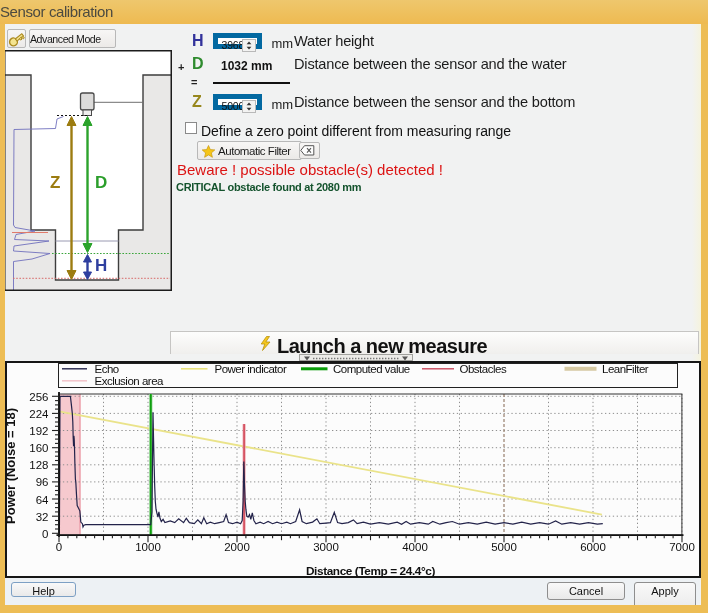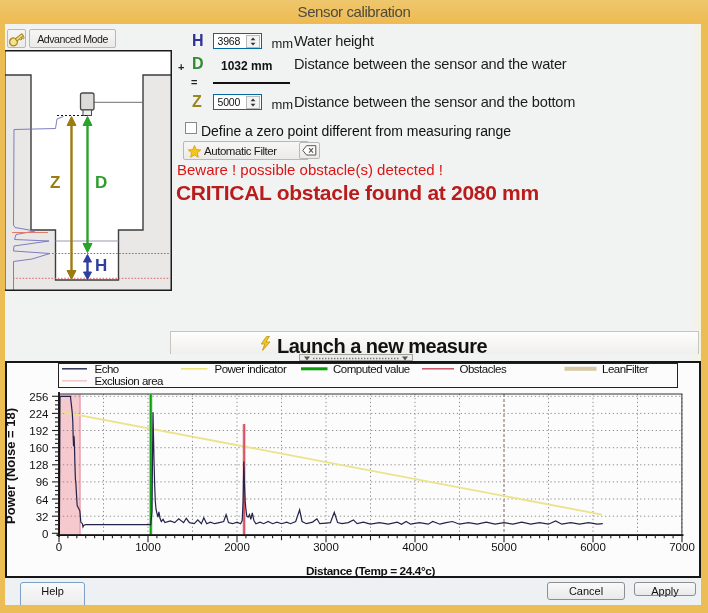--- a/index.html
+++ b/index.html
@@ -1,22 +1,22 @@
 <!DOCTYPE html>
 <html><head><meta charset="utf-8"><style>
 *{margin:0;padding:0;box-sizing:border-box}
 html,body{width:708px;height:613px;overflow:hidden}
 body{font-family:"Liberation Sans",sans-serif;position:relative;background:#f1f2f2}
 .abs{position:absolute}
 #frame{position:absolute;inset:0;border:solid #edbd55;border-width:24px 7px 8px 5px;pointer-events:none;z-index:50}
-#title{position:absolute;top:0;left:0;width:708px;height:24px;background:linear-gradient(#eec76d,#eeba51);z-index:51;text-align:center;font-size:15px;color:#4c4a40;line-height:24px;letter-spacing:-0.4px}
-.btn{position:absolute;background:linear-gradient(#f7f6f5,#eceae8);border:1px solid #b8b8b8;border-radius:2px;font-size:11.5px;color:#1a1a1a;text-align:center;letter-spacing:-0.45px}
+#title{position:absolute;top:0;left:0;width:708px;height:24px;background:linear-gradient(#eec76d,#eeba51);z-index:51;font-size:15px;color:#4c4a40;line-height:24px;letter-spacing:-0.4px}
+.btn{position:absolute;background:linear-gradient(#f7f6f5,#eceae8);border:1px solid #b8b8b8;border-radius:2px;font-size:11.5px;color:#1a1a1a;text-align:left;letter-spacing:-0.45px}
 #keybtn{left:7px;top:29px;width:19px;height:19px}
 #advbtn{left:29px;top:29px;width:87px;height:19px;line-height:18px;font-size:10.6px}
-.spin{position:absolute;width:49px;height:16px;background:#fff;border:1px solid #0369a1;font-size:10.5px;color:#111;line-height:15px;padding-left:4px;letter-spacing:-0.2px}
+.spin{position:absolute;width:49px;height:16px;background:#fff;border:5px solid #0369a1;font-size:10.5px;color:#111;line-height:15px;padding-left:4px;letter-spacing:-0.2px}
 .spinner{position:absolute;right:1px;top:1px;width:14px;height:13px;border:1px solid #b9b9b9;background:#f3f3f2}
 .lab{position:absolute;font-size:14.6px;color:#1c1c1c;white-space:nowrap;letter-spacing:-0.2px}
 .mm{position:absolute;font-size:13px;color:#222}
 .bigletter{position:absolute;font-size:16px;font-weight:bold}
 #launchbar{left:170px;top:331px;width:529px;height:23px;background:linear-gradient(#fdfdfc,#f0efed);border:1px solid #c6c5c3;border-bottom:none}
 #launchbar2{left:528px;top:331px;width:171px;height:23px;background:linear-gradient(#fdfdfc,#f0efed);border:1px solid #c6c5c3;border-bottom:none}
 #splitter{left:299px;top:354px;width:114px;height:7px;border:1px solid #a0a09c;background:#eceBe8;font-size:0}
 #chartpanel{left:4.5px;top:361px;width:696px;height:217px;background:#fcfcfc;border:2px solid #161616}
 #bottomstrip{left:5px;top:578px;width:695px;height:27px;background:#edf1f4}
 .wbtn{position:absolute;border:1px solid #8e8e8e;border-radius:3px;background:linear-gradient(#f9f9f9,#e9e9e9);font-size:11px;color:#111;text-align:center;line-height:17px}
@@ -95,35 +95,35 @@
         <polygon points="6,1.5 8.4,4.2 3.6,4.2" fill="#333"></polygon>
         <polygon points="6,9.5 8.4,6.8 3.6,6.8" fill="#333"></polygon>
       </svg>
     </span></div>
 <div class="mm" style="left:271.5px;top:97px">mm</div>
 <div class="lab" style="left:294px;top:93.5px">Distance between the sensor and the bottom</div>
 
 <div class="abs" style="left:185px;top:122px;width:12px;height:12px;background:#fff;border:1px solid #8a8a8a"></div>
 <div class="abs" style="left:201px;top:122.5px;font-size:14px;color:#111;letter-spacing:-0.05px">Define a zero point different from measuring range</div>
 
-<div class="btn" style="left:183px;top:141px;width:126px;height:19px;text-align:left">
+<div class="btn" style="left:197px;top:141px;width:105px;height:19px;text-align:left">
  <svg width="13" height="13" style="position:absolute;left:4px;top:3px">
       <polygon points="6.5,0.5 8.3,4.6 12.8,4.9 9.4,7.9 10.4,12.3 6.5,9.9 2.6,12.3 3.6,7.9 0.2,4.9 4.7,4.6" fill="#f5c518" stroke="#c89a10" stroke-width="0.7"></polygon>
     </svg>
  <span style="position:absolute;left:20px;top:0;line-height:18px;white-space:nowrap">Automatic Filter</span>
 </div>
 <div class="btn" style="left:299px;top:142px;width:21px;height:17px">
  <svg width="15" height="11" style="margin-top:2px" viewBox="0 0 15 11">
   <path d="M4.5,0.7 H13.8 V10 H4.5 L0.8,5.4 Z" fill="#fdfdfd" stroke="#555" stroke-width="1"></path>
   <path d="M7,3.2 L11,7.6 M11,3.2 L7,7.6" stroke="#555" stroke-width="1.1"></path>
  </svg>
 </div>
 
 <div class="abs" style="left:177px;top:160.5px;font-size:15px;font-weight:normal;color:#dc1414;white-space:nowrap">Beware ! possible obstacle(s) detected !</div>
-<div class="abs" style="left:176px;top:180.5px;font-size:21px;font-weight:bold;color:#b91c1c;letter-spacing:-0.3px;white-space:nowrap">CRITICAL obstacle found at 2080 mm</div>
+<div class="abs" style="left:176px;top:180.5px;font-size:11px;font-weight:bold;color:#14532d;letter-spacing:-0.3px;white-space:nowrap">CRITICAL obstacle found at 2080 mm</div>
 
 <div class="abs" id="launchbar2"></div>
 <div class="abs" id="launchbar"></div>
 <div class="abs" style="left:259px;top:335px;width:200px;height:17px">
  <svg width="13" height="15" style="position:absolute;left:0;top:1px" viewBox="0 0 13 15">
   <polygon points="7.5,0.5 2.2,8 5.8,8 3.5,14.5 11,6 6.8,6 10.5,0.5" fill="#f6c71e" stroke="#b8930e" stroke-width="0.8"></polygon>
  </svg>
  <span style="position:absolute;left:18px;top:0;font-size:20px;font-weight:bold;color:#121212;white-space:nowrap;letter-spacing:-0.5px">Launch a new measure</span>
 </div>
 <div class="abs" id="splitter">
@@ -315,15 +315,15 @@
  <text x="332.5" y="372.8" class="leg">Computed value</text>
  <line x1="421.5" y1="368.8" x2="453.5" y2="368.8" stroke="#c8485c" stroke-width="1.4"></line>
  <text x="459" y="372.8" class="leg">Obstacles</text>
  <line x1="564" y1="368.8" x2="596" y2="368.8" stroke="#d6c9a3" stroke-width="4"></line>
  <text x="601.5" y="372.8" class="leg">LeanFilter</text>
  <line x1="61.5" y1="380.8" x2="86.5" y2="380.8" stroke="#f2c6cc" stroke-width="1.6"></line>
  <text x="94" y="384.8" class="leg">Exclusion area</text>
 </svg>
 
 <div class="abs" id="bottomstrip"></div>
-<div class="wbtn" style="left:20px;top:582px;width:65px;height:30px;border-color:#7da0c4">Help</div>
+<div class="wbtn" style="left:11px;top:582px;width:65px;height:15px;border-color:#7da0c4">Help</div>
 <div class="wbtn" style="left:547px;top:581.5px;width:78px;height:18px">Cancel</div>
-<div class="wbtn" style="left:634px;top:581.5px;width:62px;height:14px">Apply</div>
+<div class="wbtn" style="left:634px;top:581.5px;width:62px;height:30px">Apply</div>
 
 </body></html>

